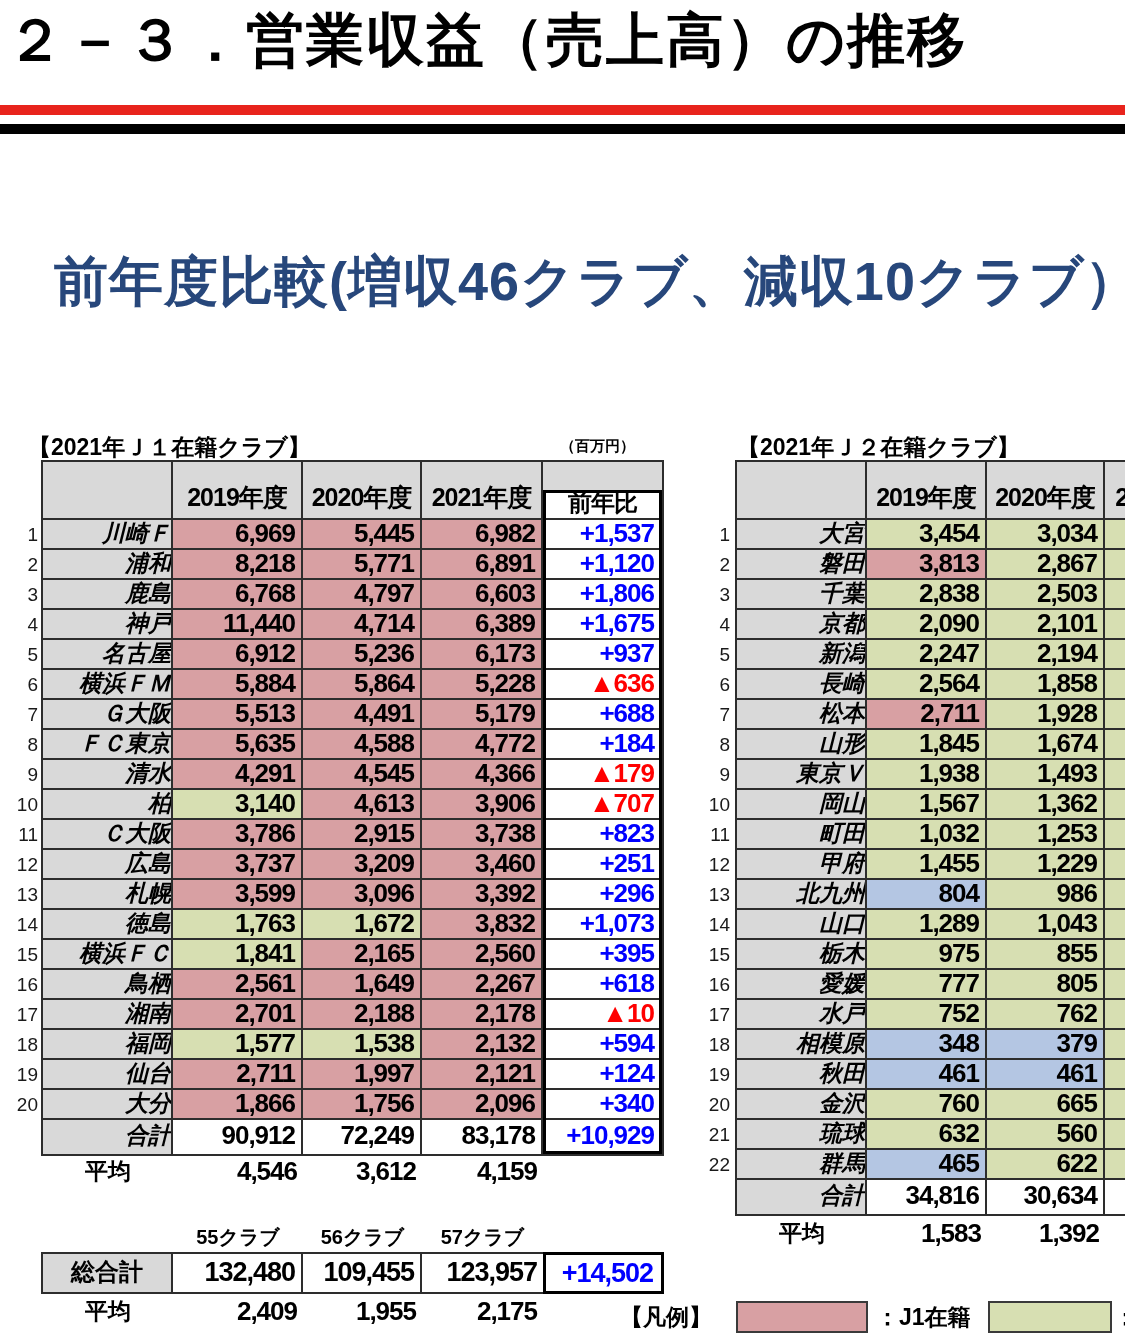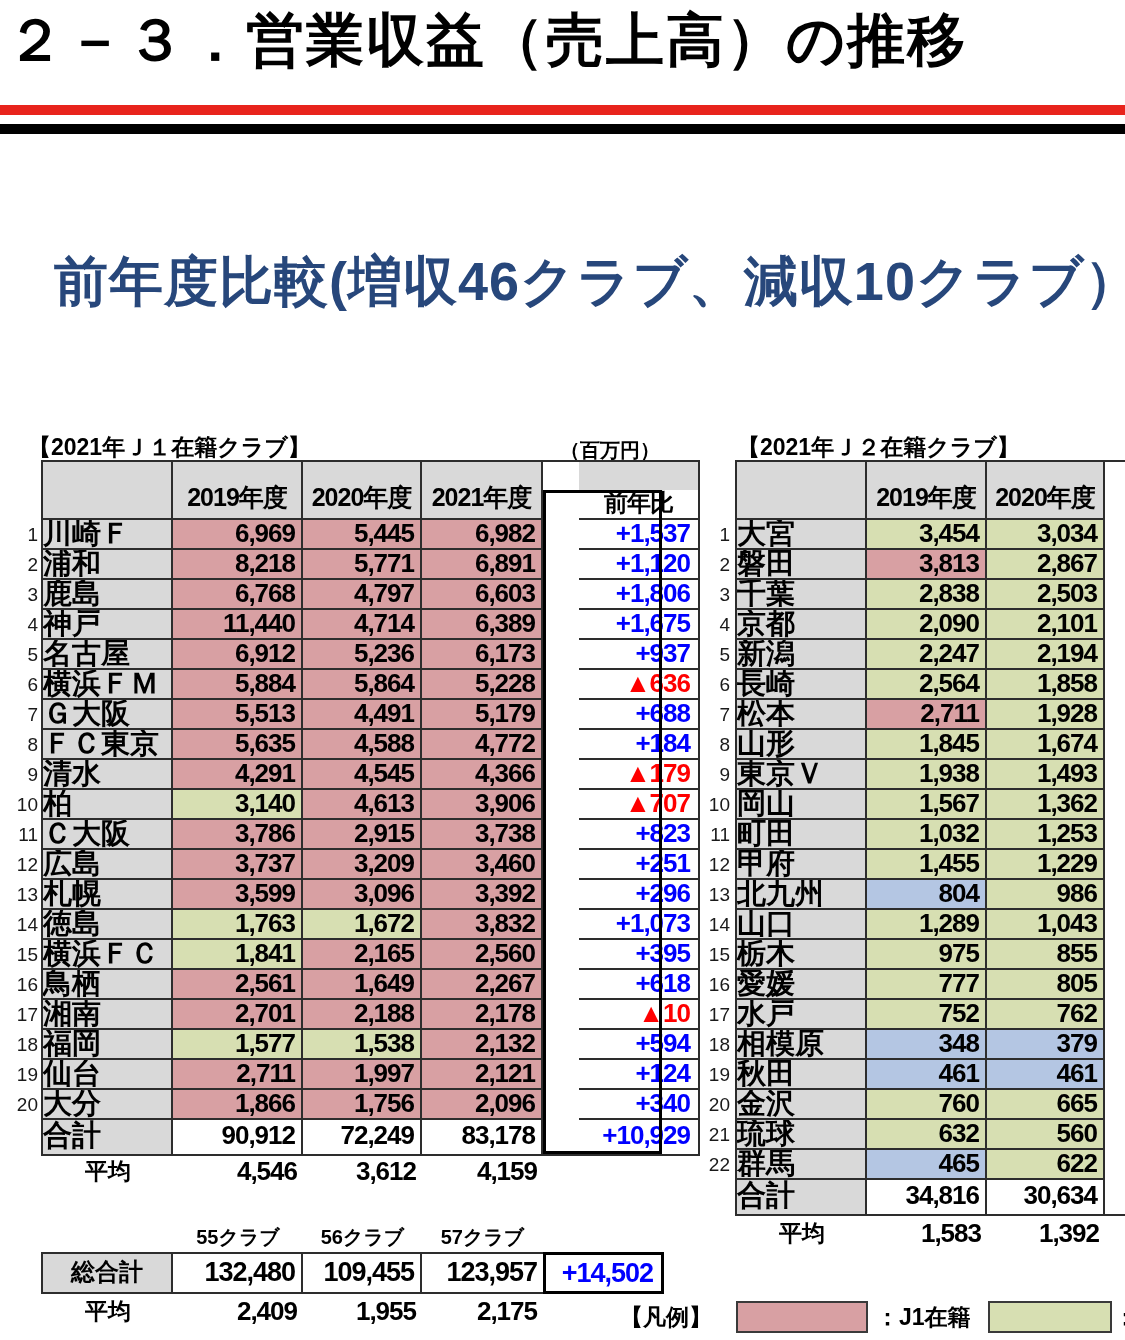--- a/index.html
+++ b/index.html
@@ -13,30 +13,30 @@
        font-family:"Liberation Sans","DejaVu Sans",sans-serif;color:#000;}
   .abs{position:absolute;}
 
   .page-title{left:6px;top:2px;font-size:58px;font-weight:bold;letter-spacing:2px;white-space:nowrap;}
   .rule-red{left:0;top:105px;width:1125px;height:10px;background:var(--accent_red);}
   .rule-black{left:0;top:124px;width:1125px;height:10px;background:#000;}
   .subtitle{left:54px;top:250px;font-size:54px;line-height:62px;font-weight:bold;
             color:var(--heading_blue);white-space:nowrap;letter-spacing:1px;}
 
   .tlabel{font-size:23px;font-weight:bold;white-space:nowrap;}
-  .unit{font-size:20px;font-weight:bold;}
+  .unit{font-size:15px;font-weight:bold;}
 
   .tbl{position:absolute;border:2px solid var(--border);background:#fff;}
   .trow{display:flex;}
   .cell{height:30px;line-height:27px;border-right:2px solid var(--border);
         border-bottom:2px solid var(--border);overflow:hidden;white-space:nowrap;background:#fff;}
-  .trow > .cell:last-child{border-right:none;margin-left:36px;}
+  .trow > .cell:last-child{border-right:none;}
   .total-row > .cell{height:34px;line-height:31px;border-bottom:none;}
 
-  .name{background:var(--gray);text-align:left;font-weight:bold;font-size:29px;}
+  .name{background:var(--gray);text-align:right;font-weight:bold;font-size:23px;font-style:italic;}
   .num{text-align:right;padding-right:6px;font-weight:bold;font-size:26px;letter-spacing:-1px;}
   .diffv{text-align:right;padding-right:8px;font-weight:bold;font-size:26px;letter-spacing:-1px;background:#fff;}
   .hcell{height:58px;line-height:55px;background:var(--gray);text-align:center;
          font-weight:bold;font-size:25px;letter-spacing:-1px;padding:8px;}
   .diffh{position:relative;}
   .diff-head{position:absolute;left:0;right:0;bottom:0;height:28px;line-height:25px;
              background:#fff;text-align:center;font-weight:bold;font-size:24px;}
 
   .lw0{width:130px}.lw1{width:130px}.lw2{width:119px}.lw3{width:121px}.lw4{width:119px}
   .rw0{width:130px}.rw1{width:120px}.rw2{width:118px}.rw3{width:120px}

